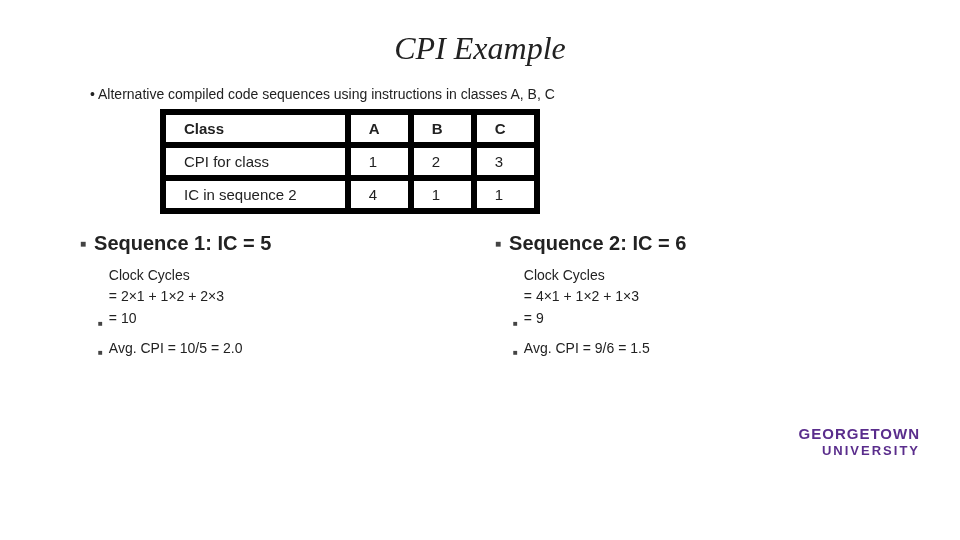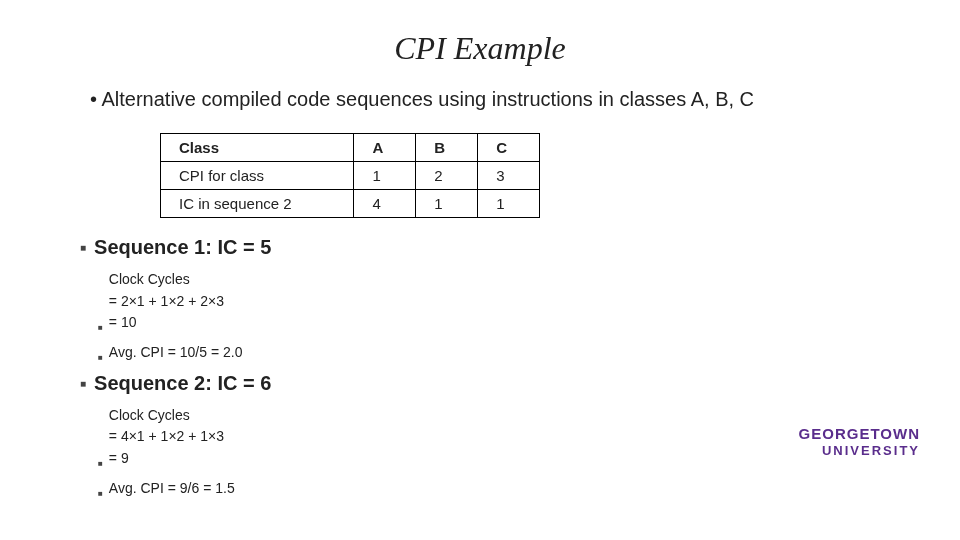--- a/index.html
+++ b/index.html
@@ -24,55 +24,55 @@
       text-align: center;
       font-size: 32px;
       font-style: italic;
       font-weight: normal;
       color: #222;
       margin-bottom: 18px;
       font-family: Georgia, serif;
     }
 
     .bullet-intro {
-      font-size: 20px;
+      font-size: 14px;
       color: #222;
       margin-left: 30px;
-      margin-bottom: 20px;
+      margin-bottom: 4px;
       line-height: 1.4;
     }
 
     .bullet-intro::before {
       content: "• ";
     }
 
     .table-wrapper {
       margin-left: 100px;
       margin-bottom: 18px;
     }
 
     table {
       border-collapse: collapse;
       font-size: 15px;
       min-width: 380px;
     }
 
     table td {
-      border: 1px solid #000000;
+      border: 6px solid #000000;
       padding: 5px 18px;
       color: #222;
     }
 
     table tr:first-child td {
       font-weight: bold;
     }
 
     .two-col {
       display: flex;
-      flex-direction: column;
+      flex-direction: row;
       gap: 0px;
       margin-left: 10px;
     }
 
     .seq-col {
       flex: 1;
       padding: 0 10px;
     }
 
     .seq-header {

